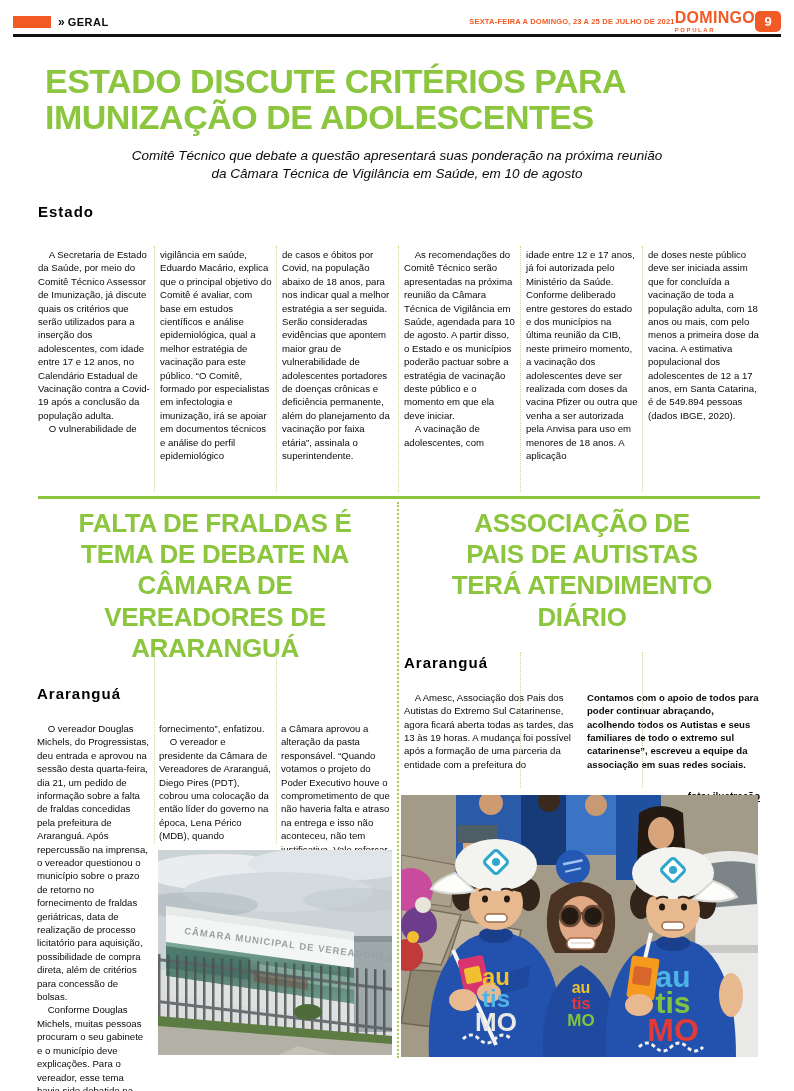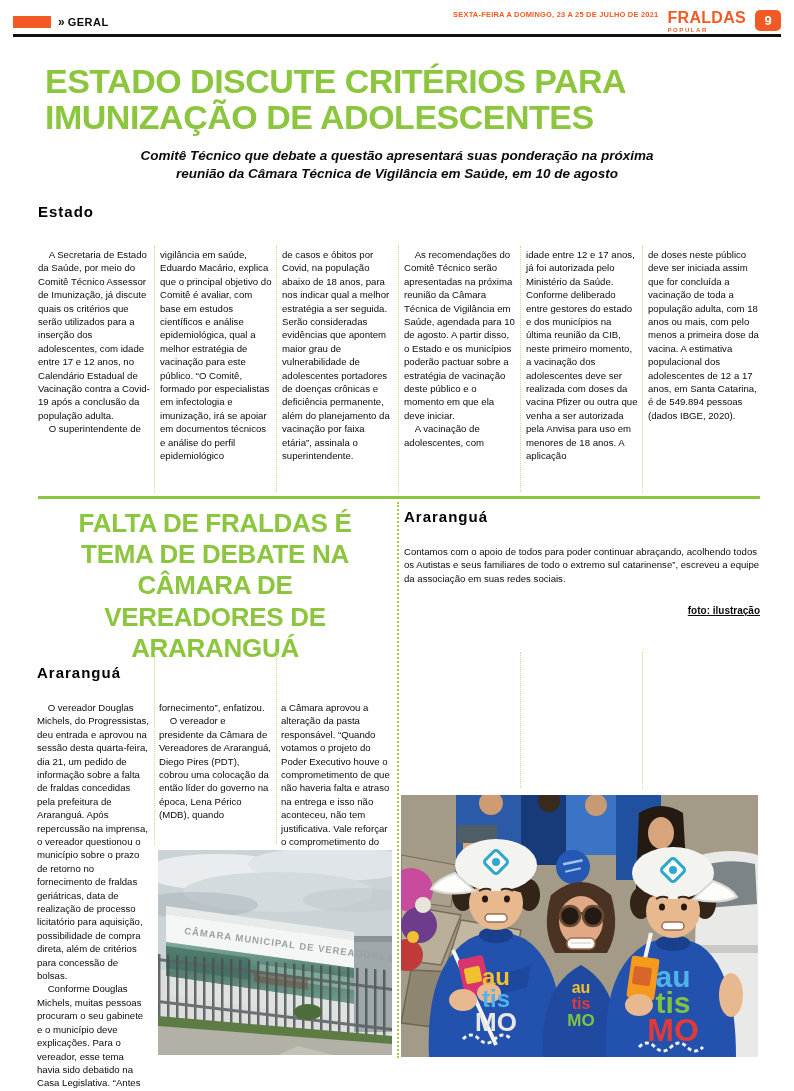--- a/index.html
+++ b/index.html
@@ -13,56 +13,56 @@
     font-family:"Liberation Sans", sans-serif;color:var(--ink);
     margin:0 auto;overflow:hidden;
   }
   
   .header{position:absolute;top:9px;left:13px;right:13px;height:25px;
     display:flex;justify-content:space-between;align-items:center;}
   .h-left{display:flex;align-items:center;}
   .accent-bar{width:38px;height:12px;background:var(--orange);margin-right:7px;}
   .chev{font-weight:bold;font-size:12px;color:#111;margin-right:4px;letter-spacing:-1px;}
   .section-label{font-weight:bold;font-size:11px;letter-spacing:.5px;text-align:center;}
-  .h-right{display:flex;align-items:flex-start;gap:9px;}
+  .h-right{display:flex;align-items:center;}
   .date{color:var(--orange);font-weight:bold;font-size:7.5px;letter-spacing:.2px;}
   .brand{display:flex;flex-direction:column;line-height:1;}
   .brand-name{color:var(--orange);font-weight:bold;font-size:16px;letter-spacing:.3px;}
   .brand-sub{color:var(--orange);font-weight:bold;font-size:6px;letter-spacing:1.6px;margin-top:1px;}
   .pagenum{background:var(--orange);color:#fff;font-weight:bold;font-size:13px;
     width:26px;height:21px;border-radius:5px;display:flex;align-items:center;justify-content:center;}
   .rule{position:absolute;top:34px;left:13px;right:13px;height:3px;background:#111;}
 
   
   .headline1{position:absolute;top:55px;left:37px;width:720px;margin:8px;text-align:left;
     color:var(--green);font-size:34px;line-height:1.06;font-weight:bold;letter-spacing:-.5px;}
   .subhead{position:absolute;top:147px;left:127px;width:540px;margin:0;text-align:center;
-    font-style:italic;font-weight:bold;font-size:13.5px;line-height:1.35;}
+    font-style:italic;font-weight:normal;font-size:13.5px;line-height:1.35;}
   .kicker{font-weight:bold;font-size:15px;letter-spacing:1px;color:#000;}
   .kicker-estado{position:absolute;top:203px;left:38px;}
 
   .cols{display:flex;gap:10px;}
   .cols>*{flex:1;min-width:0;}
   .bodycol{font-size:9.6px;line-height:13.4px;color:#0a0a0a;}
   .bodycol p{margin:0;white-space:pre-wrap;tab-size:4;}
   .cols-estado{position:absolute;top:248px;left:38px;width:722px;}
 
   .green-rule{position:absolute;top:496px;left:38px;width:722px;height:3px;background:var(--green);}
 
   
   .art{position:absolute;top:508px;width:356px;}
   .art-left{left:37px;}
   .art-right{left:404px;}
   .headline2{margin:0 auto;text-align:center;color:var(--green);font-weight:bold;
     font-size:26px;line-height:1.2;letter-spacing:-.3px;}
   .art-left .headline2{width:332px;}
   .art-right .headline2{width:272px;}
-  .art .kicker{display:block;}
+  .art .kicker{display:block;margin-top:21px;}
   .art .cols{margin-top:20px;}
-  .colwrap .bodycol{flex:none;}
+  .colwrap .bodycol{flex:none;font-weight:bold;}
   .credit{display:block;text-align:right;font-weight:bold;font-size:10px;margin-top:20px;text-decoration:underline;}
 
   
   .vsep{position:absolute;width:0;border-left:1px dotted #c9dd91;}
   .vsep-main{position:absolute;width:0;border-left:2px dotted #a9c751;}
 
   
   .photo{position:absolute;overflow:hidden;background:#ddd;}
   .photo svg{display:block;}
   .photo-camara{top:850px;left:158px;width:234px;height:205px;}
@@ -75,35 +75,35 @@
 
   <div class="header">
     <div class="h-left">
       <div class="accent-bar"></div>
       <span class="chev">»</span>
       <span class="section-label">GERAL</span>
     </div>
     <div class="h-right">
       <span class="date">SEXTA-FEIRA A DOMINGO, 23 A 25 DE JULHO DE 2021</span>
       <div class="brand">
-        <span class="brand-name">FRALDAS</span>
+        <span class="brand-name">DOMINGO</span>
         <span class="brand-sub">POPULAR</span>
       </div>
       <div class="pagenum">9</div>
     </div>
   </div>
   <div class="rule"></div>
 
   <h1 class="headline1">ESTADO DISCUTE CRITÉRIOS PARA IMUNIZAÇÃO DE ADOLESCENTES</h1>
   <p class="subhead">Comitê Técnico que debate a questão apresentará suas ponderação na próxima reunião da Câmara Técnica de Vigilância em Saúde, em 10 de agosto</p>
   <div class="kicker kicker-estado">Estado</div>
   <div class="cols cols-estado">
     <div class="bodycol">
         <p>	A Secretaria de Estado da Saúde, por meio do Comitê Técnico Assessor de Imunização, já discute quais os critérios que serão utilizados para a inserção dos adolescentes, com idade entre 17 e 12 anos, no Calendário Estadual de Vacinação contra a Covid-19 após a conclusão da população adulta.</p>
-        <p>	O superintendente de</p>
+        <p>	O vulnerabilidade de</p>
       </div>
     <div class="bodycol">
         <p>vigilância em saúde, Eduardo Macário, explica que o principal objetivo do Comitê é avaliar, com base em estudos científicos e análise epidemiológica, qual a melhor estratégia de vacinação para este público. “O Comitê, formado por especialistas em infectologia e imunização, irá se apoiar em documentos técnicos e análise do perfil epidemiológico</p>
       </div>
     <div class="bodycol">
         <p>de casos e óbitos por Covid, na população abaixo de 18 anos, para nos indicar qual a melhor estratégia a ser seguida. Serão consideradas evidências que apontem maior grau de vulnerabilidade de adolescentes portadores de doenças crônicas e deficiência permanente, além do planejamento da vacinação por faixa etária”, assinala o superintendente.</p>
       </div>
     <div class="bodycol">
         <p>	As recomendações do Comitê Técnico serão apresentadas na próxima reunião da Câmara Técnica de Vigilância em Saúde, agendada para 10 de agosto. A partir disso, o Estado e os municípios poderão pactuar sobre a estratégia de vacinação deste público e o momento em que ela deve iniciar.</p>
         <p>	A vacinação de adolescentes, com</p>
@@ -130,22 +130,26 @@
           <p>fornecimento”, enfatizou.</p>
           <p>	O vereador e presidente da Câmara de Vereadores de Araranguá, Diego Pires (PDT), cobrou uma colocação da então líder do governo na época, Lena Périco (MDB), quando</p>
         </div>
       <div class="bodycol">
           <p>a Câmara aprovou a alteração da pasta responsável. “Quando votamos o projeto do Poder Executivo houve o comprometimento de que não haveria falta e atraso na entrega e isso não aconteceu, não tem justificativa. Vale reforçar o comprometimento do secretário de Administração em resolver o problema”, enfatizou Pires.</p>
         </div>
     </div>
   </section>
 
   <section class="art art-right">
+    <h2 class="headline2">ASSOCIAÇÃO DE PAIS DE AUTISTAS TERÁ ATENDIMENTO DIÁRIO</h2>
     <span class="kicker">Araranguá</span>
     <div class="cols">
+      <div class="bodycol">
+          <p>	A Amesc, Associação dos Pais dos Autistas do Extremo Sul Catarinense, agora ficará aberta todas as tardes, das 13 às 19 horas. A mudança foi possível após a formação de uma parceria da entidade com a prefeitura do</p>
+        </div>
       <div class="colwrap">
         <div class="bodycol">
             <p>Contamos com o apoio de todos para poder continuar abraçando, acolhendo todos os Autistas e seus familiares de todo o extremo sul catarinense”, escreveu a equipe da associação em suas redes sociais.</p>
           </div>
         <span class="credit">foto: ilustração</span>
       </div>
     </div>
   </section>
 
   <div class="vsep" style="left:154px;top:246px;height:246px;"></div>

